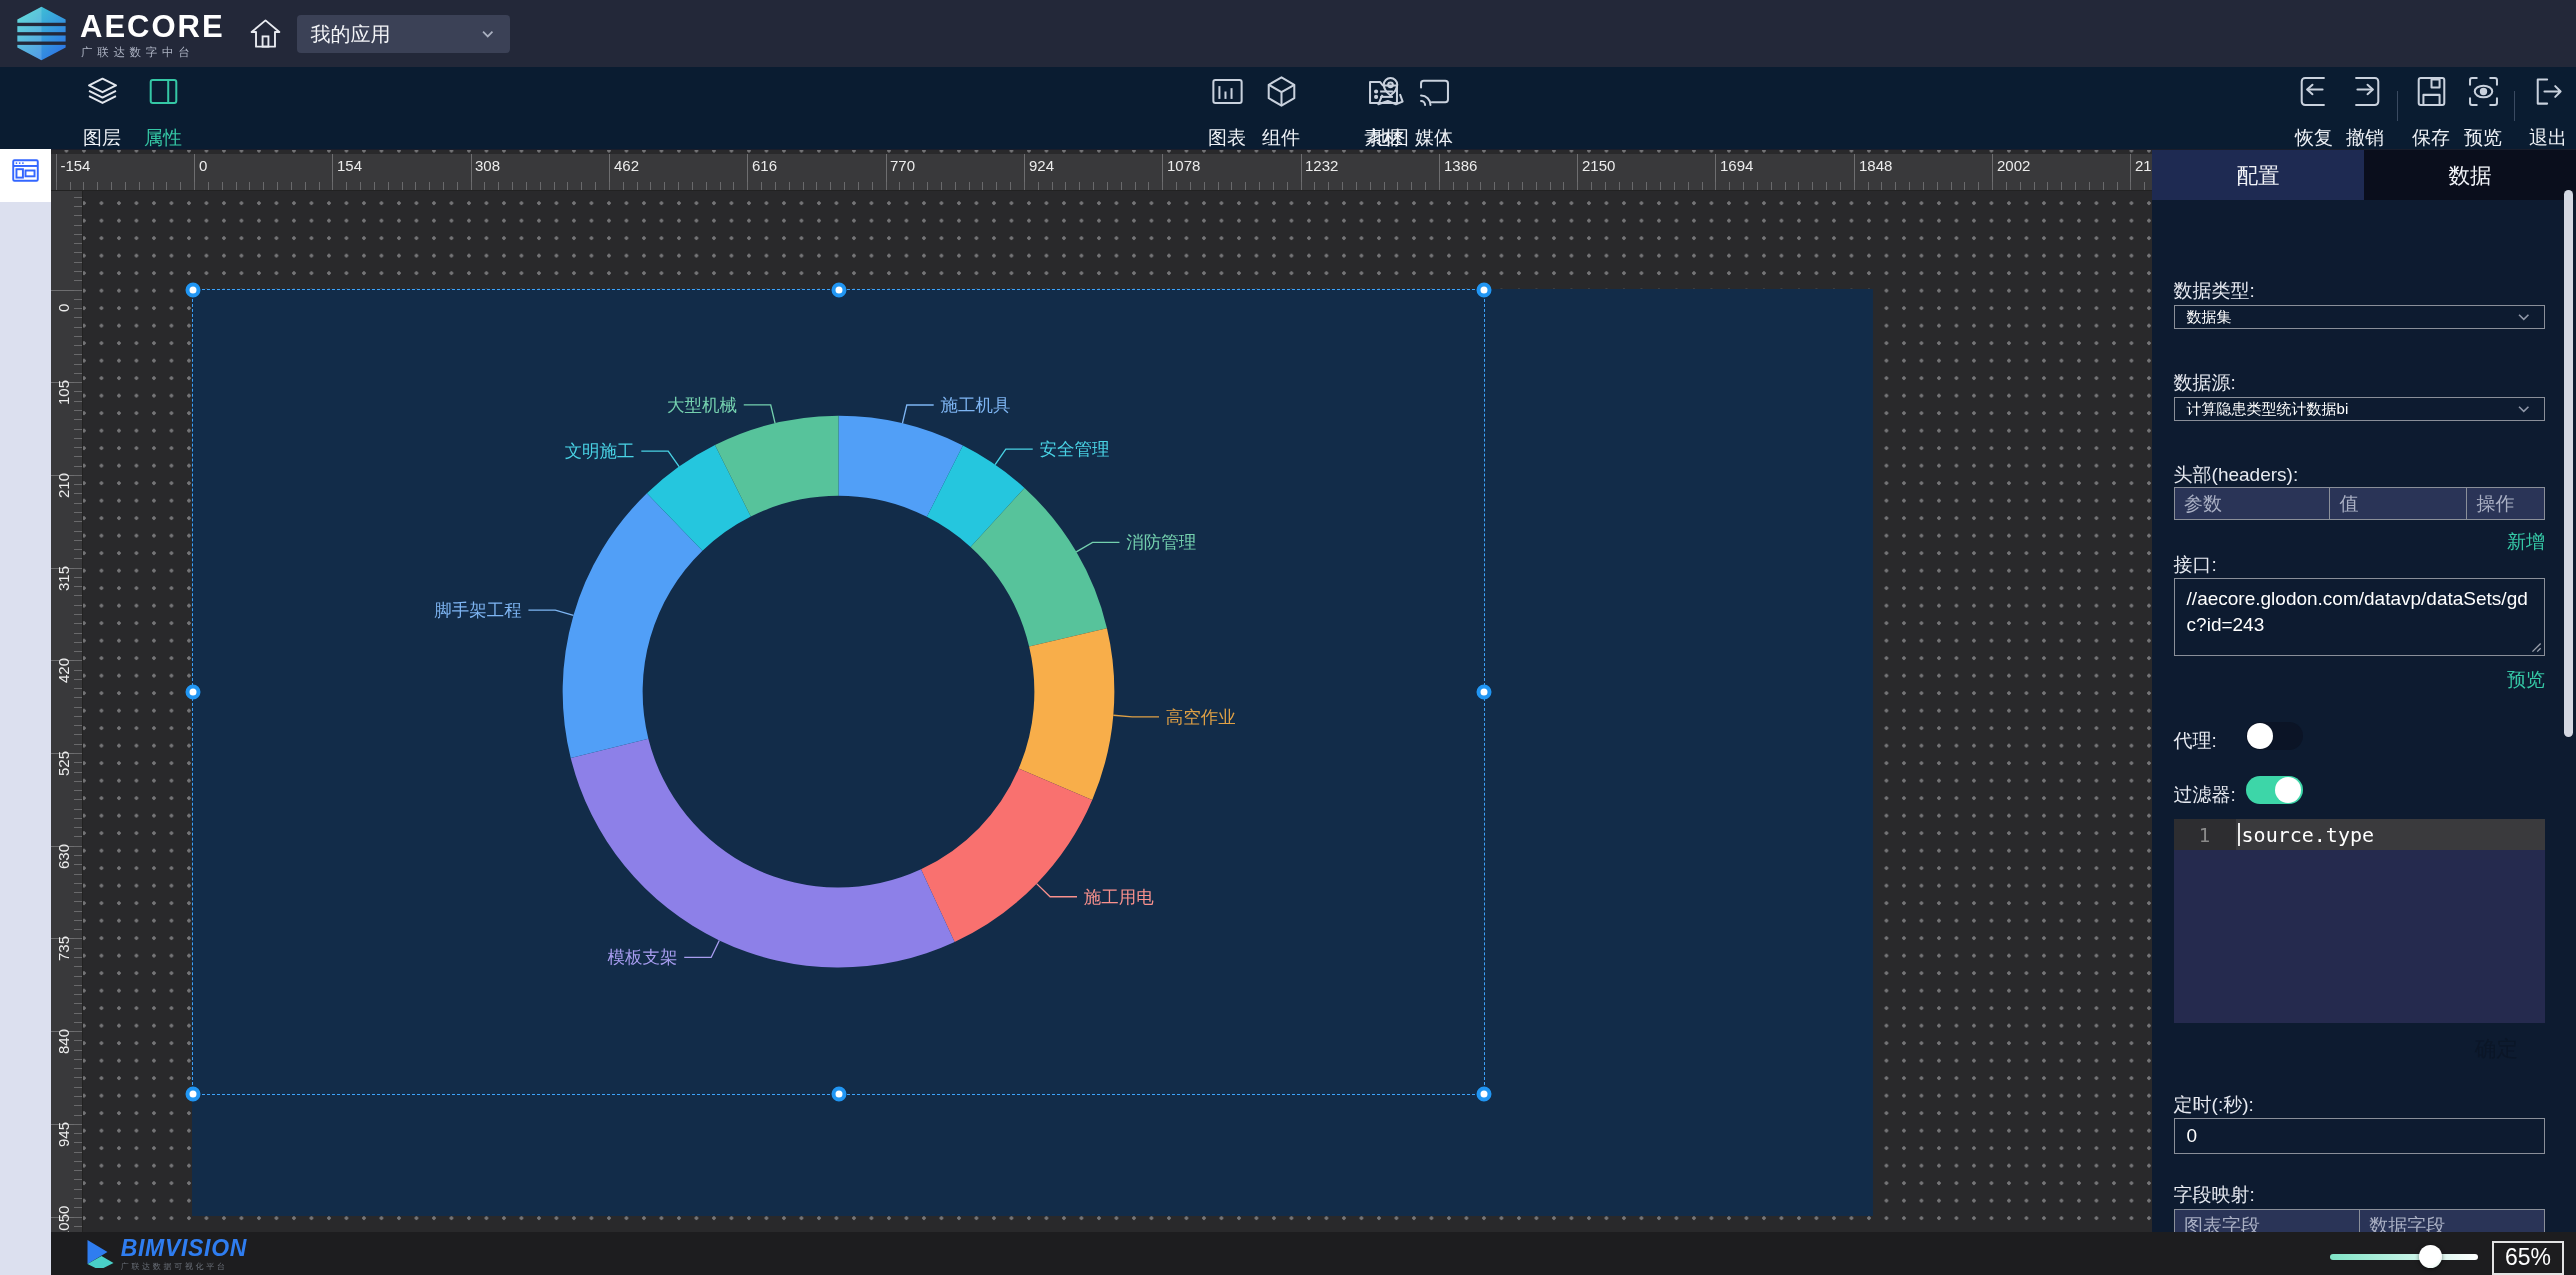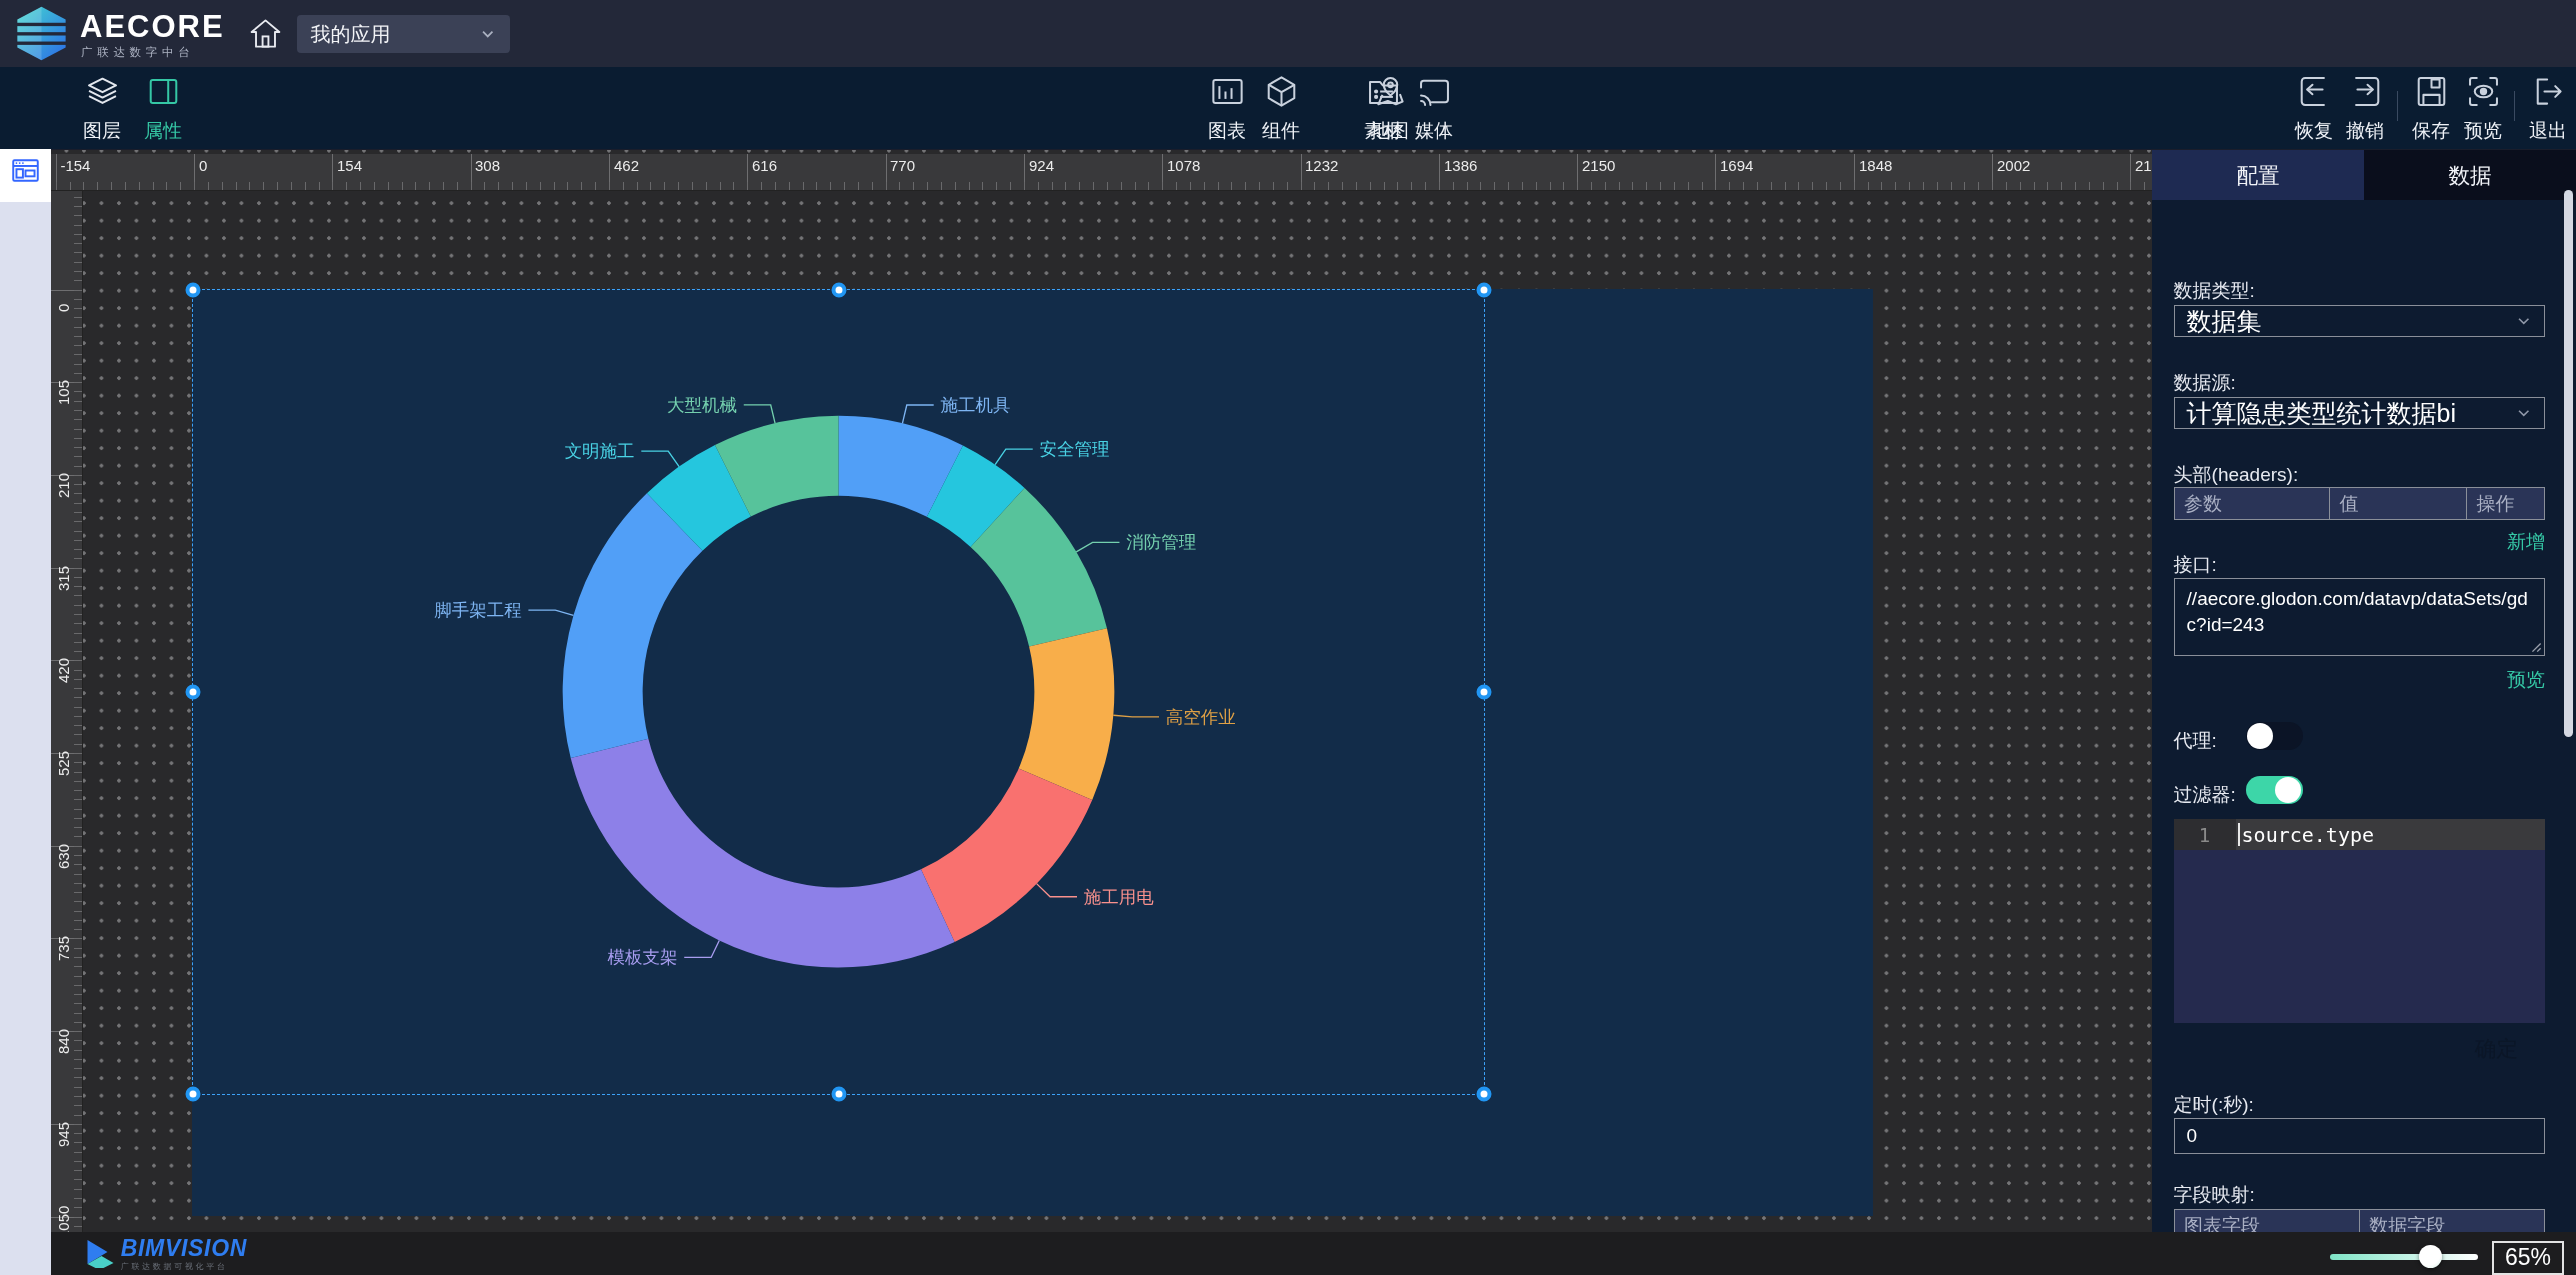--- a/index.html
+++ b/index.html
@@ -19,21 +19,21 @@
   .hnav { top:0; height:67px; display:flex; align-items:center; color:#e8eaf0; font-size:20px; }
   .hnav-item { position:relative; height:67px; display:flex; align-items:center; cursor:pointer; padding:0 2.7px; }
   .hnav-item .ul { position:absolute; left:50%; transform:translateX(-50%); bottom:1.3px; width:100%; height:4px; background:#fff; }
   .hdivider { width:1.3px; height:26px; background:#555b6e; margin:0 24px; }
   .avatar { width:43px; height:43px; border-radius:50%; background:#b9dcf4; overflow:hidden; cursor:pointer; }
 
   
   .toolbar { left:0; top:67px; width:2576px; height:82px; background:#0a1c31; z-index:25; }
   .titem { position:absolute; top:6.7px; width:74px; display:flex; flex-direction:column; align-items:center; cursor:pointer; }
   .titem svg { width:35px; height:35px; }
-  .titem .lbl { margin-top:9px; font-size:19px; color:#eef1f6; white-space:nowrap; }
+  .titem .lbl { margin-top:16px; font-size:19px; color:#eef1f6; white-space:nowrap; }
   .titem.active .lbl { color:#35c7a5; }
   .tdivider { position:absolute; top:24px; width:1.3px; height:30px; background:#3a4a61; }
 
   
   .sidebar { left:0; top:67px; width:51px; height:1208px; background:#dce0ef; z-index:20; }
   .sb-item { width:51px; height:62px; display:flex; align-items:center; justify-content:center; cursor:pointer; }
   .sb-item.active { background:#ffffff; }
   .sb-item svg { width:31px; height:31px; }
 
   
@@ -55,22 +55,22 @@
   #donut-svg { position:absolute; left:0; top:0; width:100%; height:100%; overflow:visible; }
   .donut-label { font-size:26px; font-family:"Liberation Sans",sans-serif; }
 
   
   .panel { left:2152px; top:150px; width:424px; height:1082px; background:#0d1b30; z-index:15; color:#e6e9f0; }
   .ptabs { display:flex; height:50px; background:#0a0e1c; }
   .ptab { width:50%; display:flex; align-items:center; justify-content:center; font-size:21.6px; color:#f0f2f7; cursor:pointer; }
   .ptab.active { background:#1e2a52; }
   .pbody { position:absolute; left:21.6px; right:31px; top:50px; bottom:0; }
   .plabel { position:absolute; font-size:19px; color:#e6e9f0; }
-  .pselect { position:absolute; left:0; right:0; height:32px; border:0.7px solid #8a8f99; display:flex; align-items:center;
-             padding:0 12px; font-size:25px; color:#fff; cursor:pointer;justify-content:center; }
+  .pselect { position:absolute; left:0; right:0; height:24px; border:0.7px solid #8a8f99; display:flex; align-items:center;
+             padding:0 12px; font-size:15px; color:#fff; cursor:pointer;justify-content:center; }
   .chev { margin-left:auto; width:17.5px; height:17.5px; }
   .ptable { position:absolute; left:0; right:0; border:0.7px solid #8a8f99; border-collapse:collapse; width:100%; }
   .ptable th, .ptable td { border:0.7px solid #8a8f99; font-weight:normal; font-size:19px; height:32px; padding:0 9.4px; text-align:left; }
   .ptable th { background:#2a3457; color:#aab0c4; }
   .teal-link { position:absolute; right:0; color:#35c7a5; font-size:19px; cursor:pointer; }
   .api-box { position:absolute; left:0; right:0; height:78px; border:0.7px solid #8a8f99; padding:6.7px 12px;
              font-size:19px; color:#fff; line-height:1.4; word-break:break-all; }
   .resize-grip { position:absolute; right:2px; bottom:2px; width:15px; height:15px; cursor:nwse-resize; }
   .toggle { position:absolute; width:57px; height:28px; border-radius:14px; cursor:pointer; }
   .toggle .knob { position:absolute; top:1.3px; width:26px; height:26px; border-radius:50%; background:#fff; }

